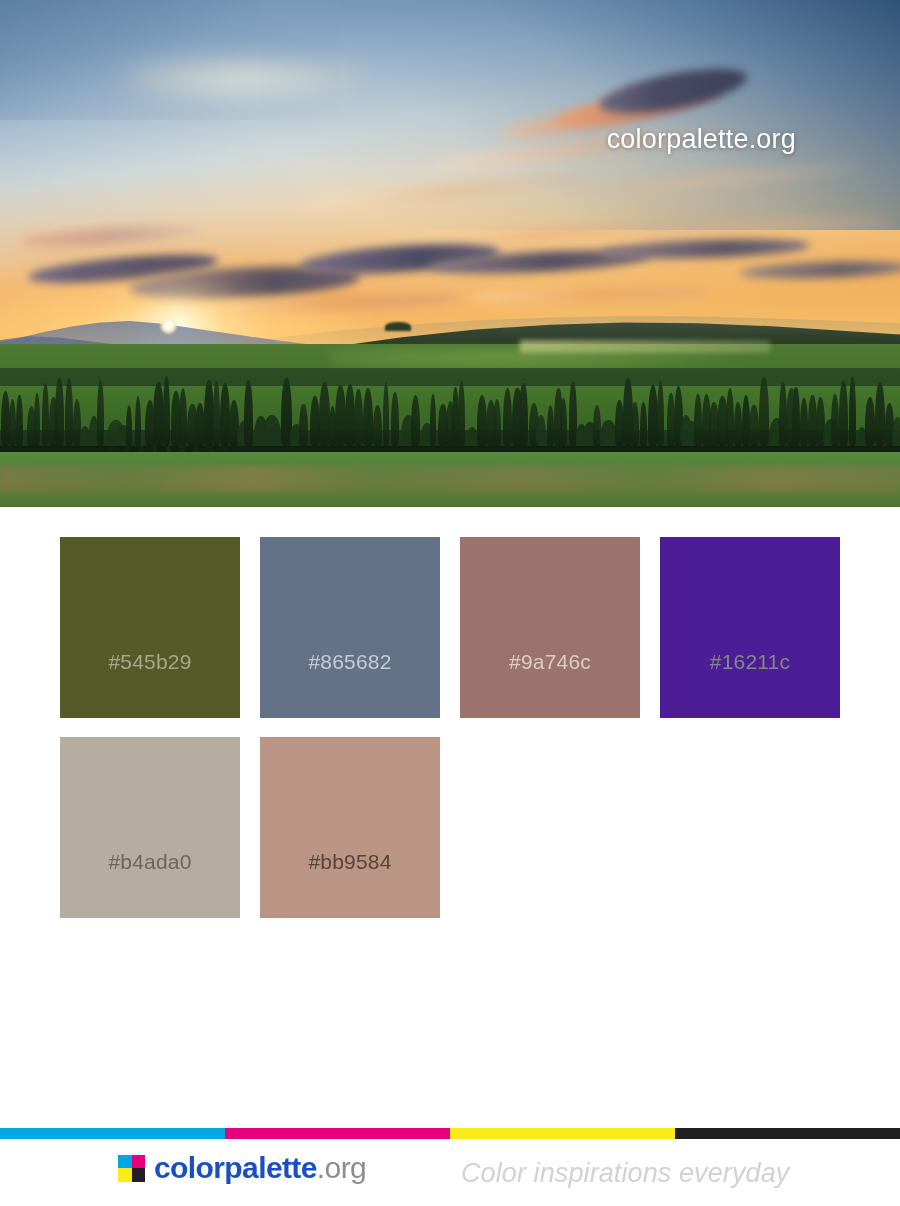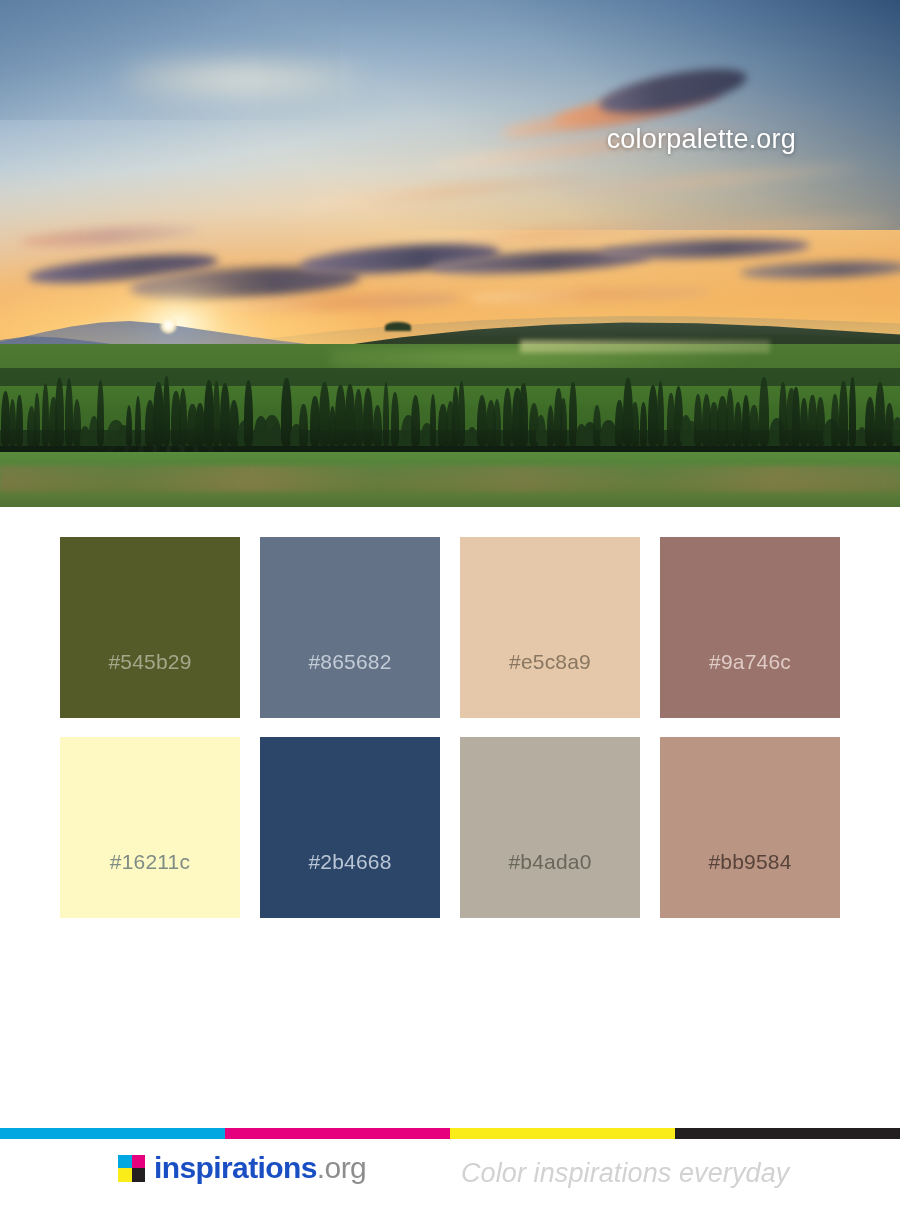--- a/index.html
+++ b/index.html
@@ -659,31 +659,25 @@
     <div class="watermark">colorpalette.org</div>
   </div>
 
   <div class="palette" id="palette">
       <div class="swatch" style="background: rgb(84, 91, 41);">
         <span class="swatch-label" style="color: rgb(163, 168, 138);">#545b29</span>
       </div>
       <div class="swatch" style="background: rgb(99, 114, 134);">
         <span class="swatch-label" style="color: rgb(195, 204, 215);">#865682</span>
       </div>
-      <div class="swatch" style="background: rgb(229, 200, 169);">
-        <span class="swatch-label" style="color: rgb(138, 119, 97);">#e5c8a9</span>
-      </div>
       <div class="swatch" style="background: rgb(154, 116, 108);">
         <span class="swatch-label" style="color: rgb(223, 203, 198);">#9a746c</span>
       </div>
-      <div class="swatch" style="background: #fef9c3;">
+      <div class="swatch" style="background: #4c1d95;">
         <span class="swatch-label" style="color: rgb(126, 140, 133);">#16211c</span>
-      </div>
-      <div class="swatch" style="background: rgb(43, 70, 104);">
-        <span class="swatch-label" style="color: rgb(185, 198, 214);">#2b4668</span>
       </div>
       <div class="swatch" style="background: rgb(180, 173, 160);">
         <span class="swatch-label" style="color: rgb(107, 102, 92);">#b4ada0</span>
       </div>
       <div class="swatch" style="background: rgb(187, 149, 132);">
         <span class="swatch-label" style="color: rgb(87, 67, 57);">#bb9584</span>
       </div>
     </div>
 
   <div class="cmyk-bar" id="cmyk-bar">
@@ -695,19 +689,19 @@
 
   <div class="footer">
     <div class="brand">
       <div class="logo-mark" id="logo-mark">
           <div class="logo-cell" style="background: rgb(0, 167, 225);"></div>
           <div class="logo-cell" style="background: rgb(230, 0, 126);"></div>
           <div class="logo-cell" style="background: rgb(249, 236, 24);"></div>
           <div class="logo-cell" style="background: rgb(35, 31, 32);"></div>
         </div>
       <div class="wordmark">
-        <span class="wm-main">inspirations</span><span class="wm-tld">.org</span>
+        <span class="wm-main">colorpalette</span><span class="wm-tld">.org</span>
       </div>
     </div>
     <div class="tagline">Color inspirations everyday</div>
   </div>
 
 </div>
 
 </body></html>

